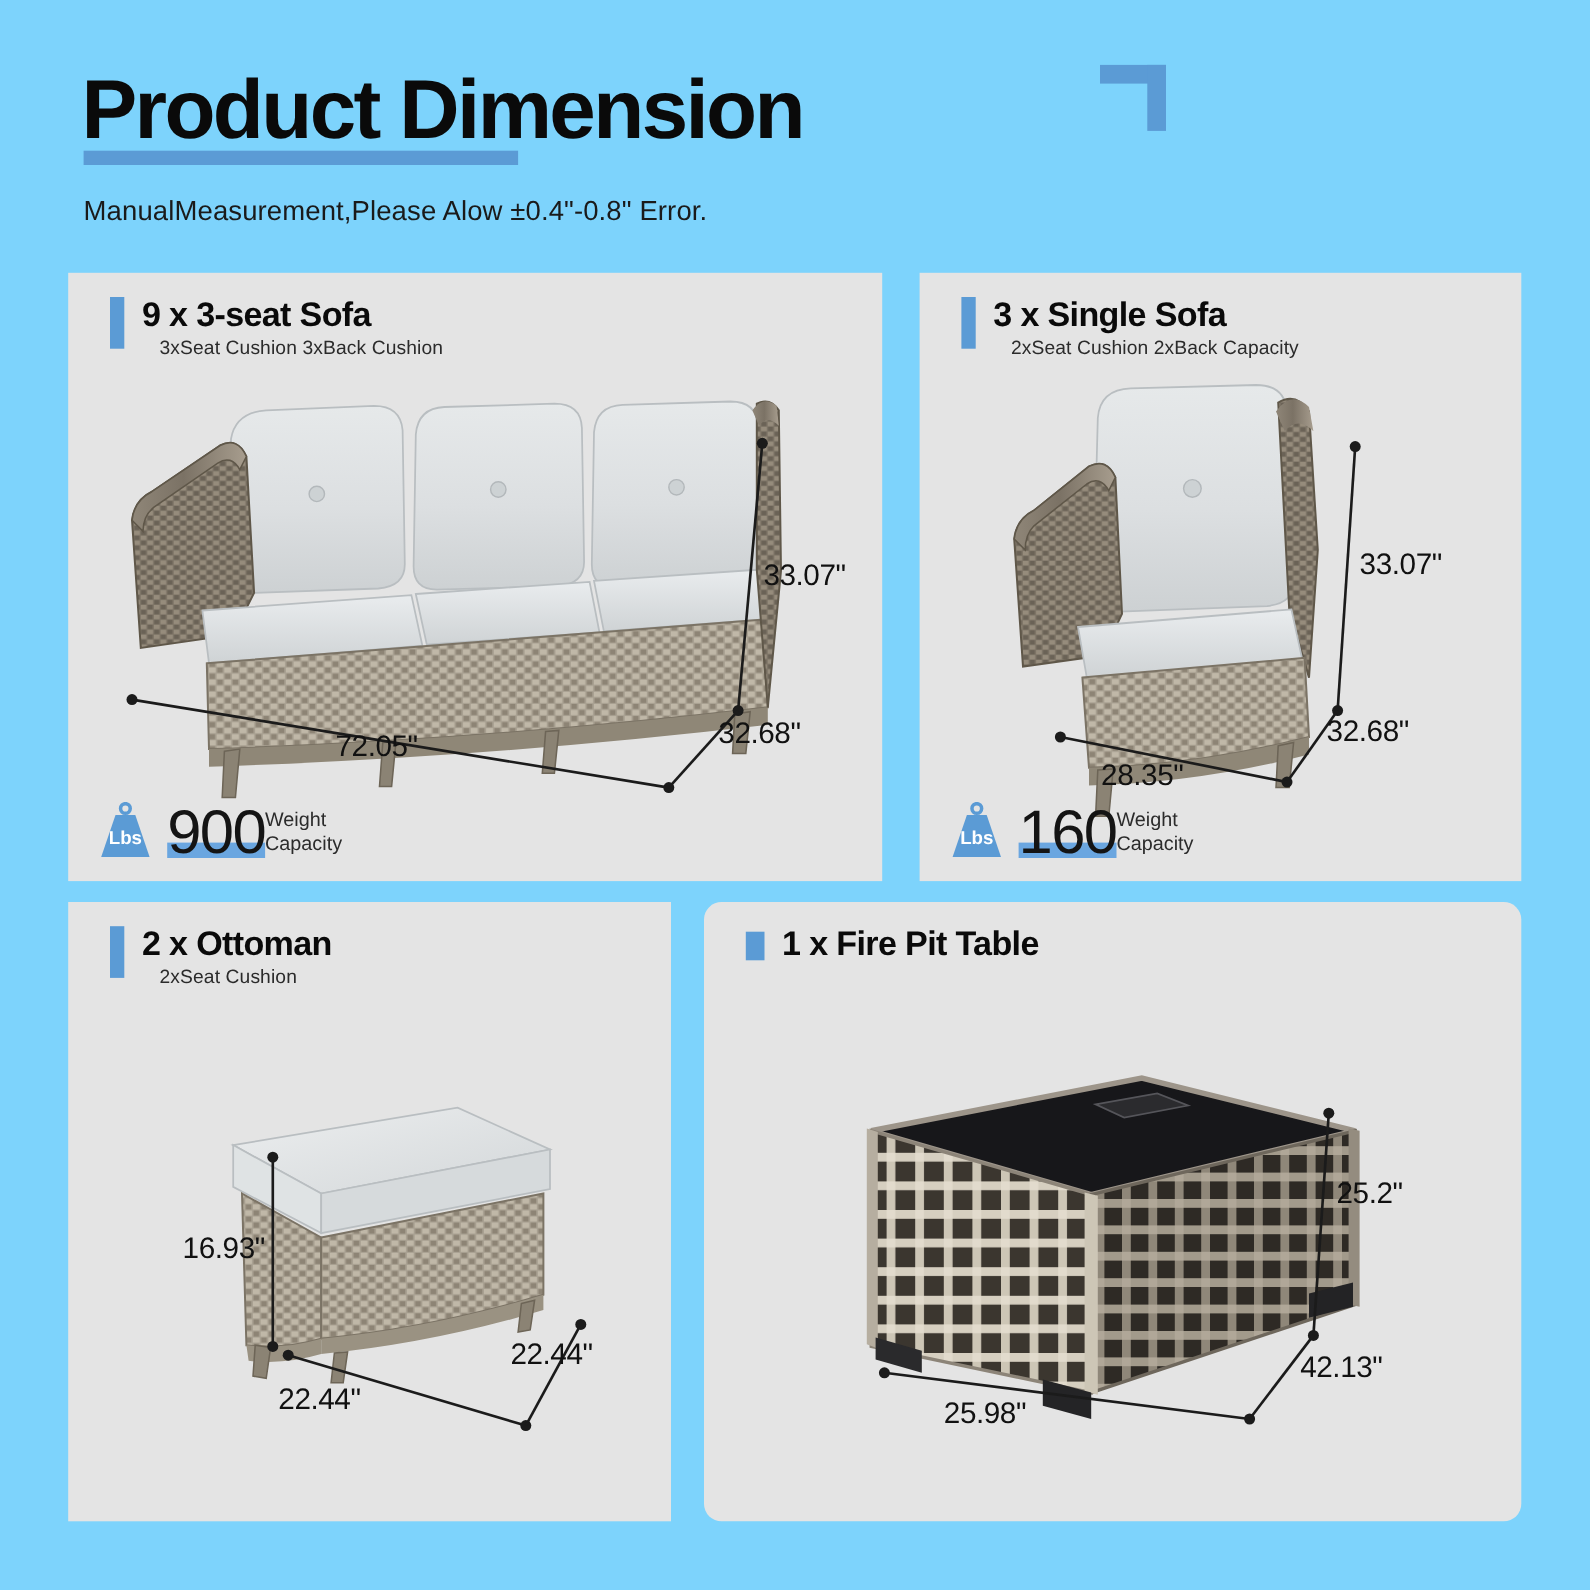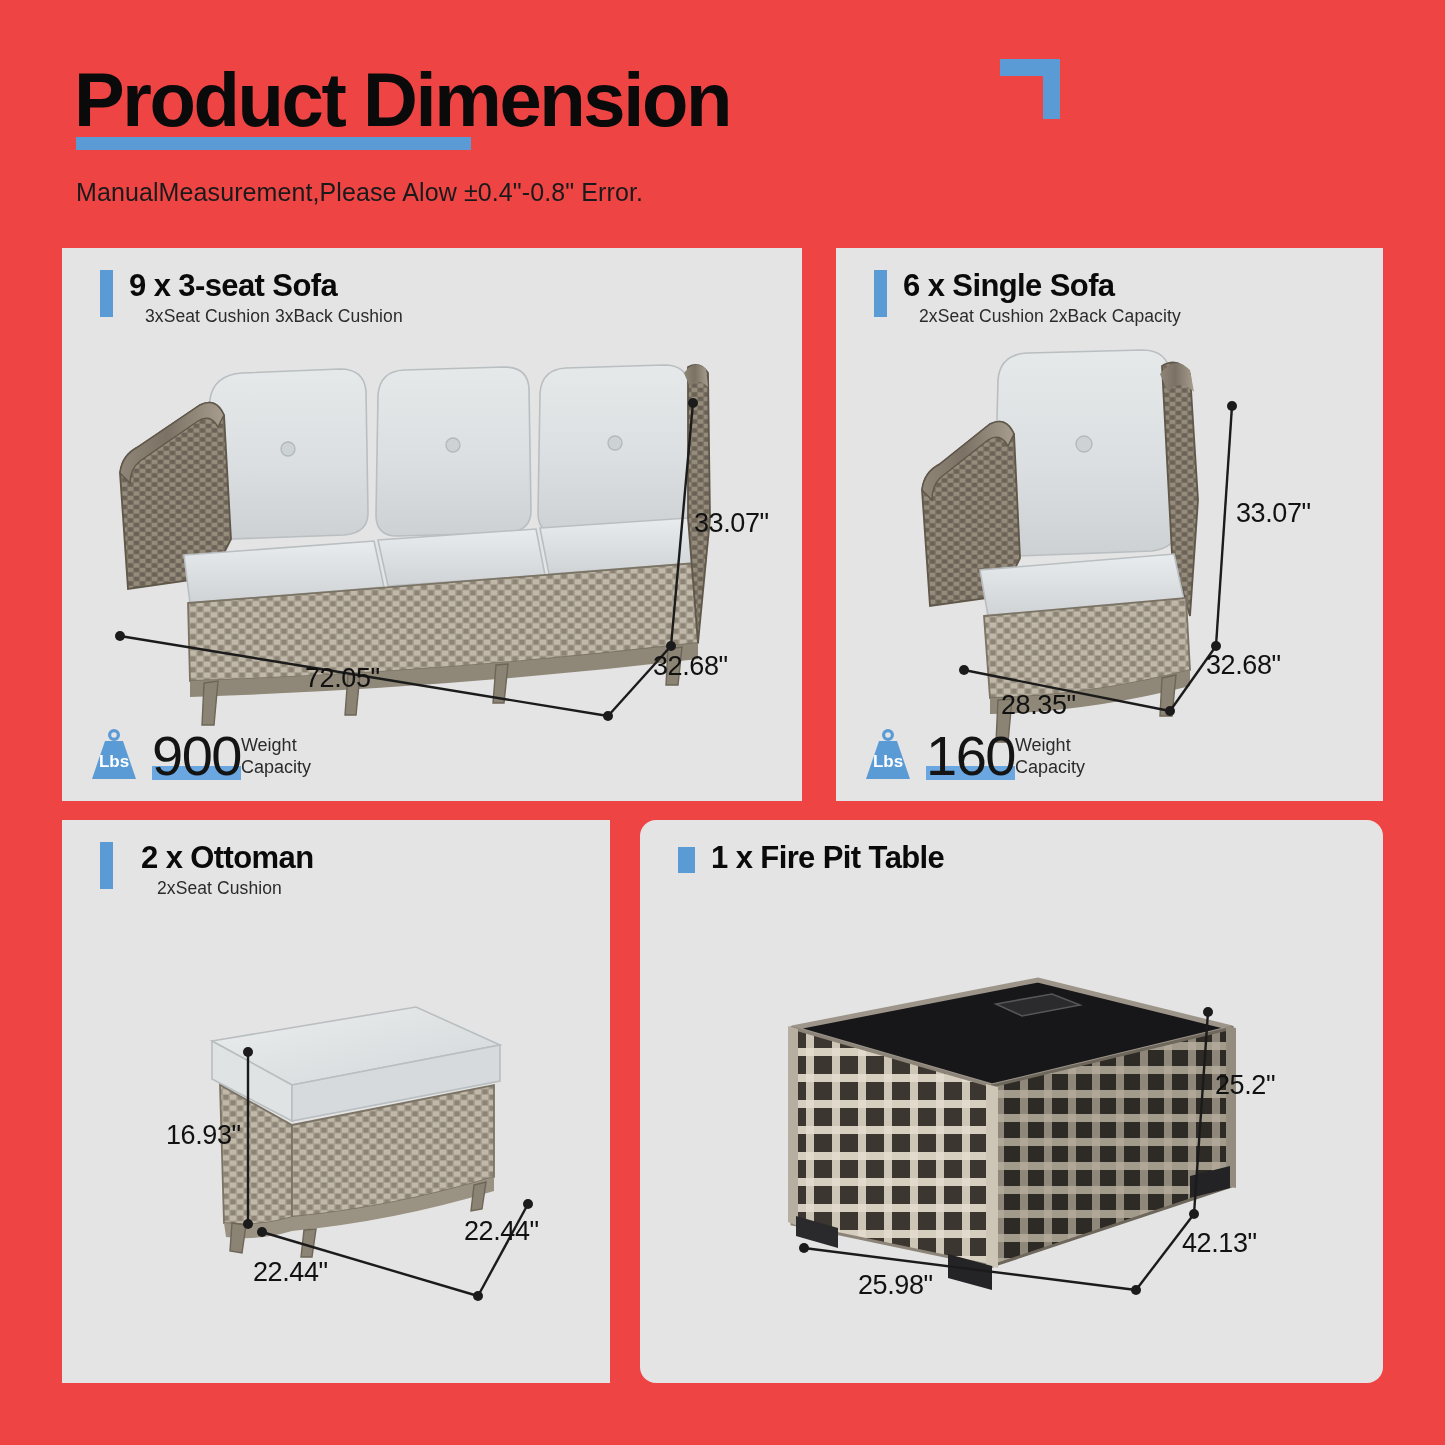--- a/index.html
+++ b/index.html
@@ -2,21 +2,21 @@
 <html><head>
 <meta charset="utf-8">
 <style>
   * { box-sizing: border-box; margin: 0; padding: 0; }
   html, body {
     width: 1445px; height: 1445px;
     background: #ffffff;
     font-family: "Liberation Sans", sans-serif;
     overflow: hidden;
   }
-  #page { position: relative; width: 1445px; height: 1445px; background: #ef4444; }
+  #page { position: relative; width: 1445px; height: 1445px; background: #7dd3fc; }
 
   
   .header { position: absolute; left: 74px; top: 62px; width: 1300px; }
   .title-row { position: relative; display: inline-block; }
   .title {
     font-size: 76px; font-weight: 700; letter-spacing: -2.4px;
     color: #0a0a0a; line-height: 1.0; white-space: nowrap;
     font-family: "Liberation Sans", sans-serif;
   }
   .title-underline {
@@ -209,21 +209,21 @@
         <div>Capacity</div>
       </div>
     </div>
   </div>
 
   <div class="panel" id="panel-chair">
 
     <div class="panel-head" style="left:38px; top:22px;">
       <div class="accent-bar" style="width:13px; height:47px;"></div>
       <div class="head-text">
-        <div class="panel-title">6 x Single Sofa</div>
+        <div class="panel-title">3 x Single Sofa</div>
         <div class="panel-sub">2xSeat Cushion 2xBack Capacity</div>
       </div>
     </div>
 
     <svg width="330" height="400" viewBox="0 0 330 400" style="position:absolute; left:70px; top:100px;">
       <g>
         <path d="M92 32 Q94 6 122 5 L236 2 Q262 2 264 26 L270 178 Q272 200 246 203 L112 208 Q88 208 88 184 Z" fill="url(#cushG)" stroke="#b9bec1" stroke-width="1.6"></path>
         <circle cx="178" cy="96" r="8" fill="#cdd2d4" stroke="#b3b8bb" stroke-width="1.3"></circle>
       </g>
       <g>
@@ -270,21 +270,21 @@
       </div>
       <div class="weight-cap">
         <div>Weight</div>
         <div>Capacity</div>
       </div>
     </div>
   </div>
 
   <div class="panel" id="panel-otto">
 
-    <div class="panel-head" style="left:38px; top:22px;gap:12px;">
+    <div class="panel-head" style="left:38px; top:22px;">
       <div class="accent-bar" style="width:13px; height:47px;"></div>
       <div class="head-text">
         <div class="panel-title">2 x Ottoman</div>
         <div class="panel-sub">2xSeat Cushion</div>
       </div>
     </div>
 
     <svg width="330" height="300" viewBox="0 0 330 300" style="position:absolute; left:126px; top:165px;">
       <defs>
         <linearGradient id="ottoTop" x1="0" y1="0" x2="1" y2="1">

